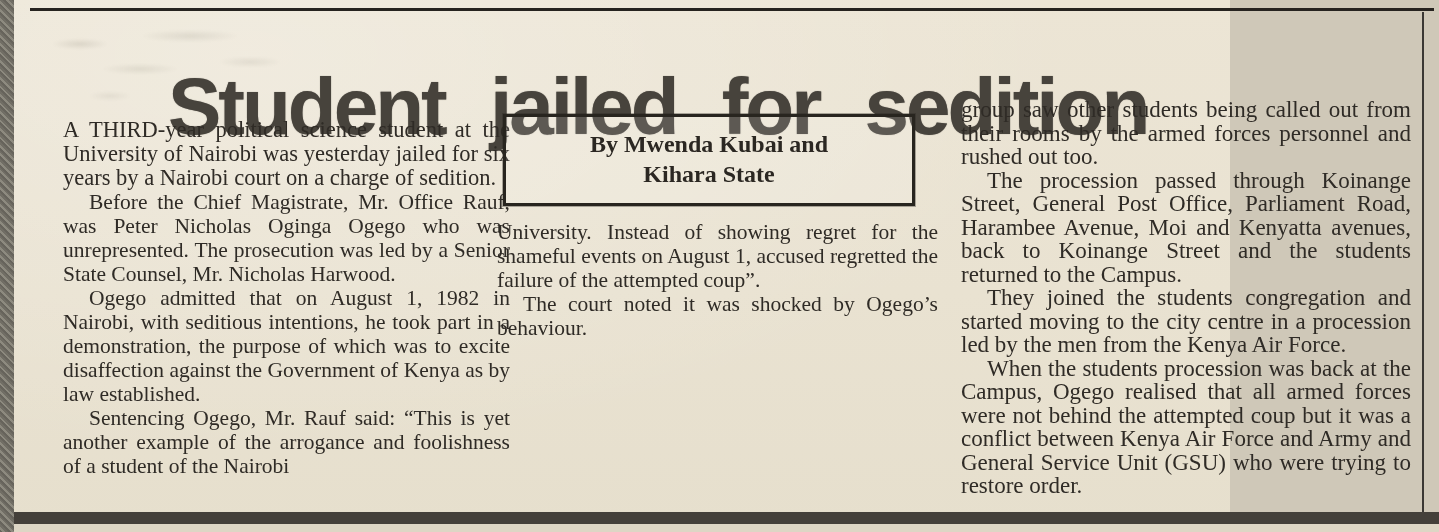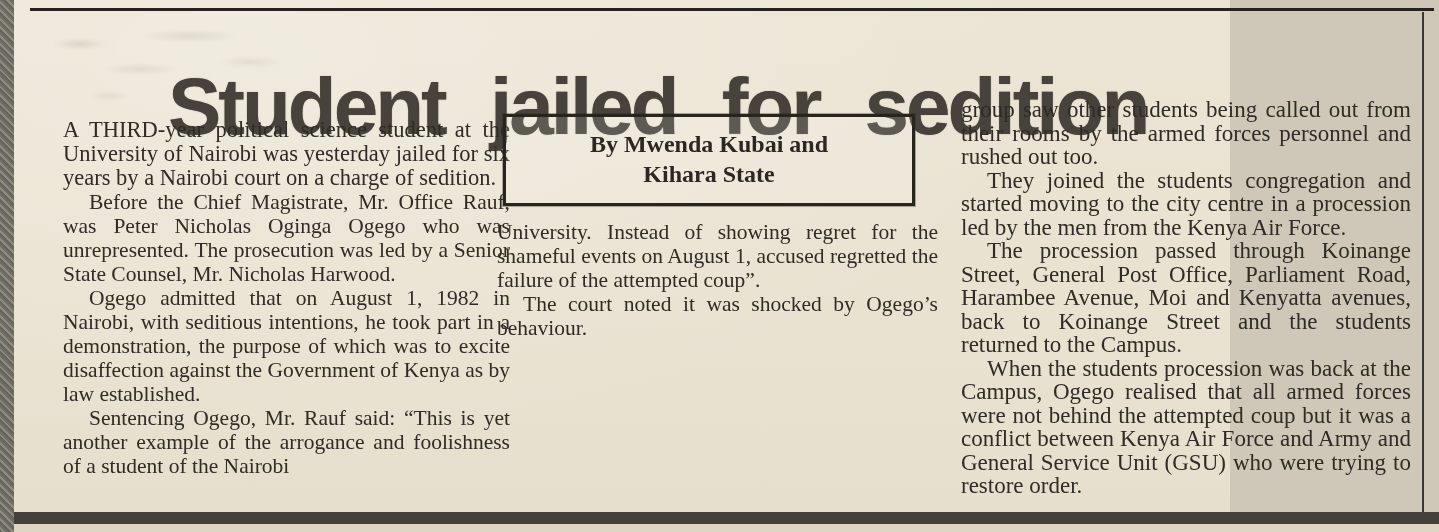--- a/index.html
+++ b/index.html
@@ -91,18 +91,18 @@
     <div class="byline-box">
       <div>By Mwenda Kubai and</div>
       <div>Kihara State</div>
     </div>
     <p>University. Instead of showing regret for the shameful events on August 1, accused regretted the failure of the attempted coup”.</p>
     <p class="indent">The court noted it was shocked by Ogego’s behaviour.</p>
   </div>
 
   <div class="col col3">
     <p>group saw other students being called out from their rooms by the armed forces personnel and rushed out too.</p>
+    <p class="indent">The procession passed through Koinange Street, General Post Office, Parliament Road, Harambee Avenue, Moi and Kenyatta avenues, back to Koinange Street and the students returned to the Campus.</p>
     <p class="indent">They joined the students congregation and started moving to the city centre in a procession led by the men from the Kenya Air Force.</p>
-    <p class="indent">The procession passed through Koinange Street, General Post Office, Parliament Road, Harambee Avenue, Moi and Kenyatta avenues, back to Koinange Street and the students returned to the Campus.</p>
     <p class="indent">When the students procession was back at the Campus, Ogego realised that all armed forces were not behind the attempted coup but it was a conflict between Kenya Air Force and Army and General Service Unit (GSU) who were trying to restore order.</p>
   </div>
 
 </div>
 
 </body></html>

